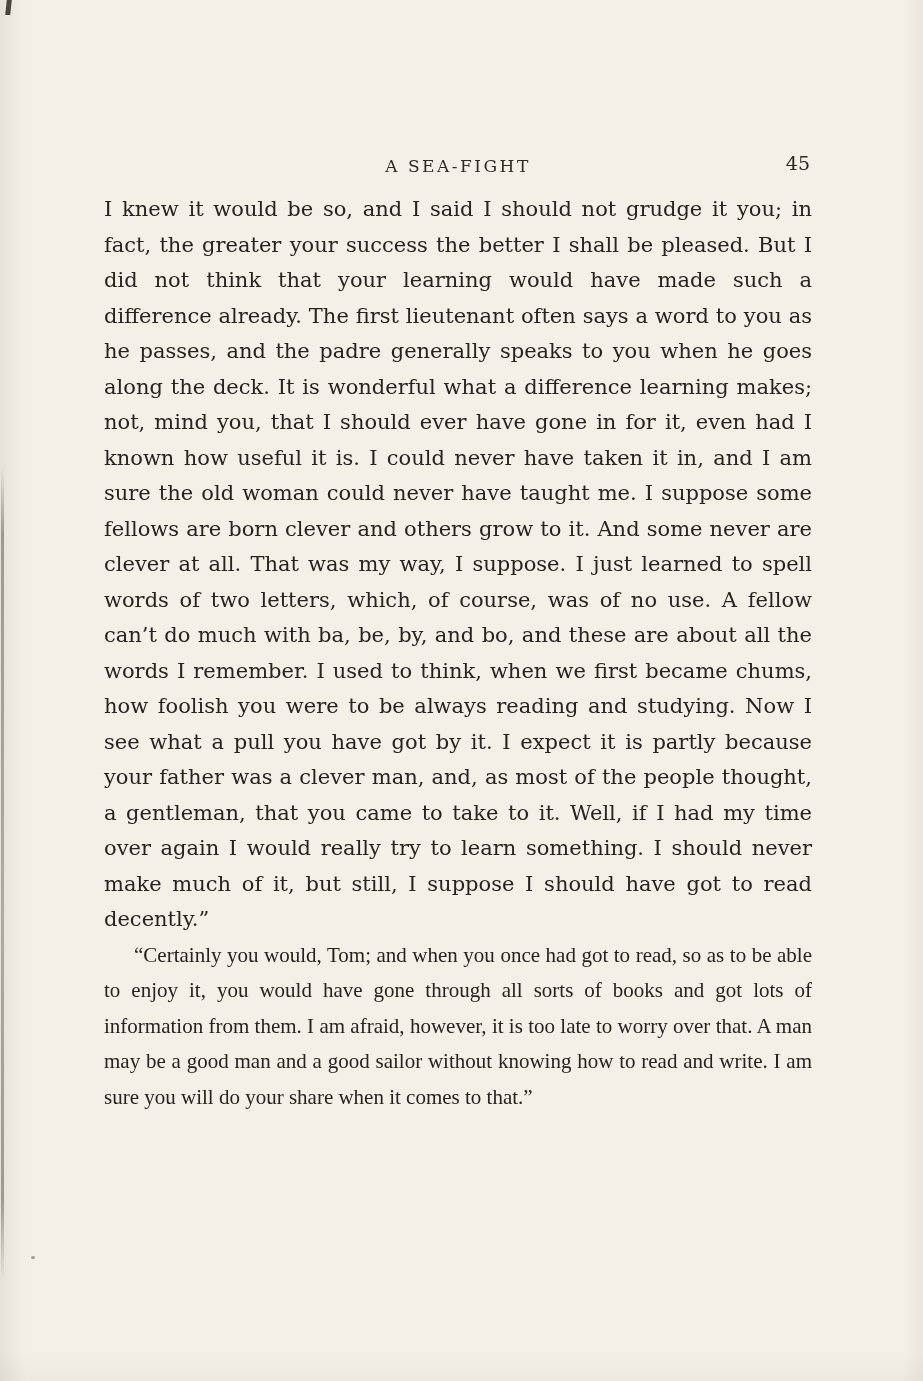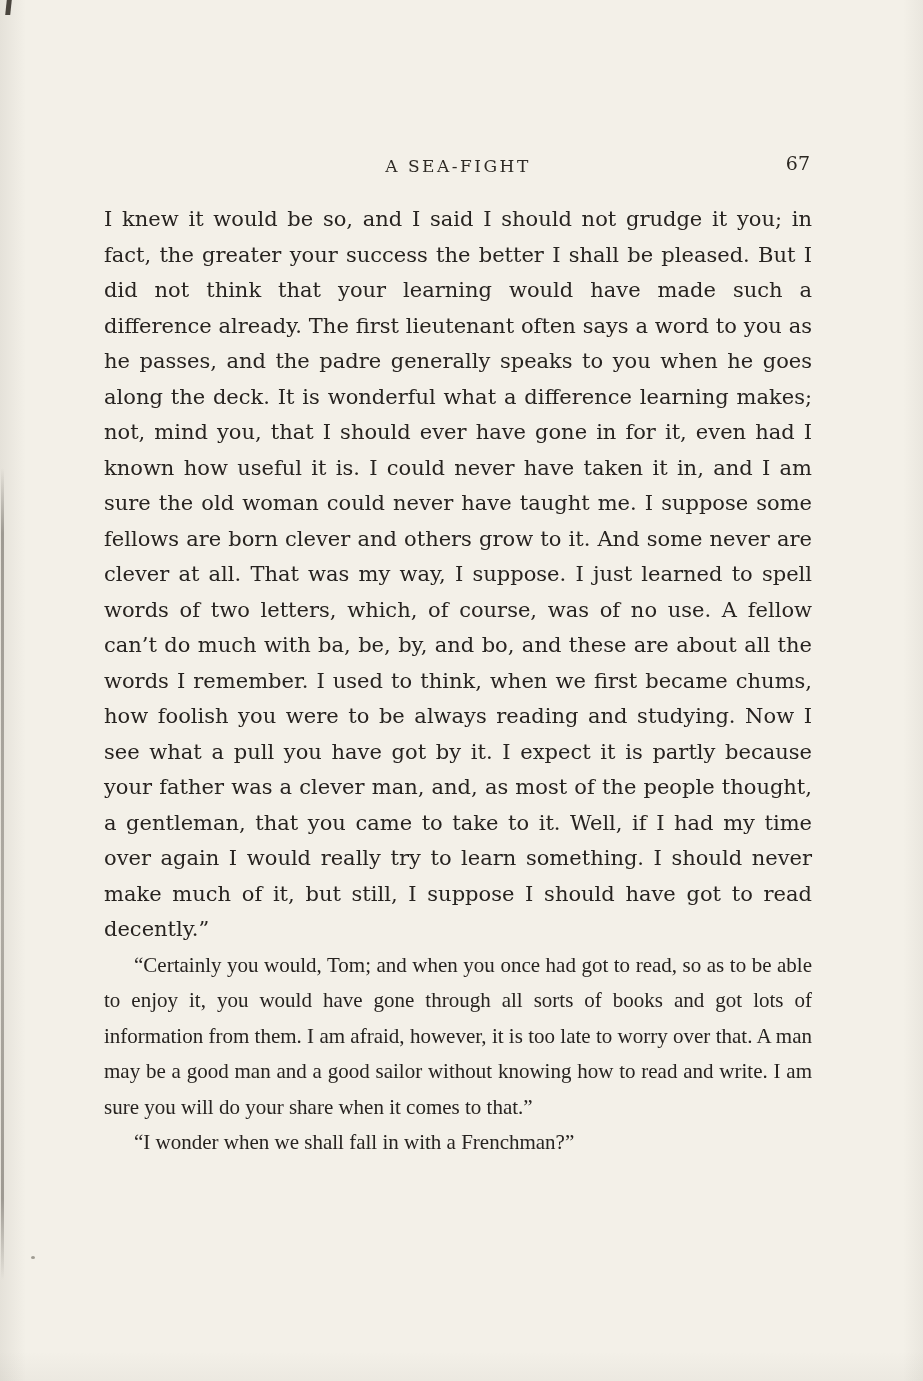--- a/index.html
+++ b/index.html
@@ -64,21 +64,21 @@
     white-space: nowrap;
   }
   .page-number {
     position: absolute;
     right: 2px;
     top: 0;
     font-size: 19px;
     color: #2b2721;
   }
   .body-text {
-    margin-top: 24px;
+    margin-top: 14px;
     font-size: 21px;
     line-height: 35.5px;
     color: #272320;
     text-align: justify;
   }
   .para {
     margin: 0;
     padding: 0;
   }
   .para.indent {
@@ -92,23 +92,22 @@
 <div class="page">
 
   <div class="artifact corner-mark"></div>
   <div class="artifact left-line"></div>
   <div class="artifact left-dot"></div>
 
   <div class="content">
 
     <div class="header">
       <span class="running-title">A SEA-FIGHT</span>
-      <span class="page-number">67</span>
+      <span class="page-number">45</span>
     </div>
 
     <div class="body-text">
       <p class="para">I knew it would be so, and I said I should not grudge it you; in fact, the greater your success the better I shall be pleased. But I did not think that your learning would have made such a difference already. The first lieutenant often says a word to you as he passes, and the padre generally speaks to you when he goes along the deck. It is wonderful what a difference learning makes; not, mind you, that I should ever have gone in for it, even had I known how useful it is. I could never have taken it in, and I am sure the old woman could never have taught me. I suppose some fellows are born clever and others grow to it. And some never are clever at all. That was my way, I suppose. I just learned to spell words of two letters, which, of course, was of no use. A fellow can’t do much with ba, be, by, and bo, and these are about all the words I remember. I used to think, when we first became chums, how foolish you were to be always reading and studying. Now I see what a pull you have got by it. I expect it is partly because your father was a clever man, and, as most of the people thought, a gentleman, that you came to take to it. Well, if I had my time over again I would really try to learn something. I should never make much of it, but still, I suppose I should have got to read decently.”</p>
       <p class="para indent">“Certainly you would, Tom; and when you once had got to read, so as to be able to enjoy it, you would have gone through all sorts of books and got lots of information from them. I am afraid, however, it is too late to worry over that. A man may be a good man and a good sailor without knowing how to read and write. I am sure you will do your share when it comes to that.”</p>
-      <p class="para indent">“I wonder when we shall fall in with a Frenchman?”</p>
     </div>
 
   </div>
 </div>
 
 </body></html>

